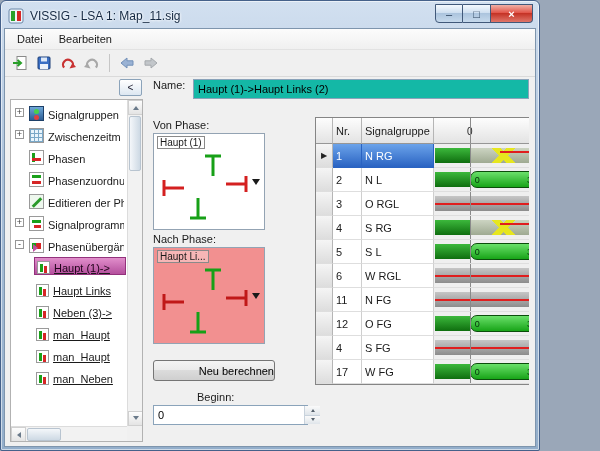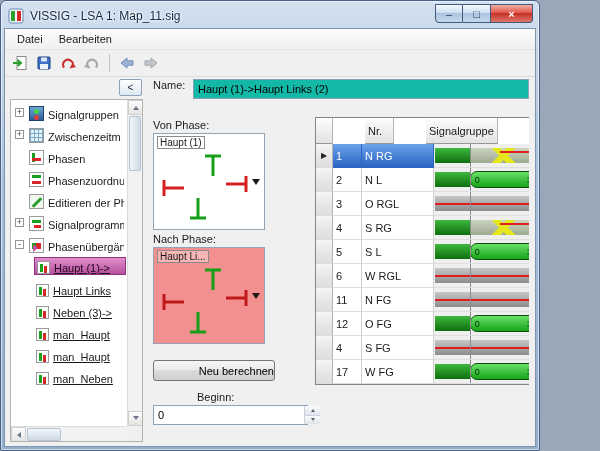--- a/index.html
+++ b/index.html
@@ -113,21 +113,21 @@
   .spinners{width:16px;flex:none;display:flex;flex-direction:column;border-left:1px solid #c8d2dc;}
   .spin-btn{flex:1;display:flex;align-items:center;justify-content:center;background:linear-gradient(#fafafa,#dfe5ea);}
   .spin-btn + .spin-btn{border-top:1px solid #c8d2dc;}
   .spin-btn .tri{border-width:2.5px;}
   .spin-btn .tri.up{border-bottom:3.5px solid #55616d;}
   .spin-btn .tri.down{border-top:3.5px solid #55616d;}
 
   
   .table{width:284px;flex:none;margin-left:2px;margin-top:1px;border:1px solid #858585;background:#fff;align-self:flex-start;}
   .trow{display:grid;grid-template-columns:17px 29px 72px 144px 20px;height:24px;}
-  .trow.header{height:26px;gap:32px;}
+  .trow.header{height:26px;}
   .cell{border-right:1px solid #cfcfcf;border-bottom:1px solid #dedede;display:flex;align-items:center;
     padding:0 3px;overflow:hidden;white-space:nowrap;background:#fff;}
   .hcell{background:linear-gradient(#fdfdfd,#e3e3e3);border-right:1px solid #b5b5b5;border-bottom:1px solid #969696;}
   .sel-cell{background:linear-gradient(#f5f5f5,#dddddd);border-right:1px solid #b5b5b5;justify-content:center;padding:0;}
   .sel-arrow{display:none;font-size:8px;color:#222;}
   .trow.selected .sel-arrow{display:block;}
   .trow.selected .nr-cell,.trow.selected .name-cell{
     background:linear-gradient(#6ba3ea,#2a63c2);color:#fff;border-color:#2a63c2;}
   .end-cell{justify-content:center;padding:0;}
 

